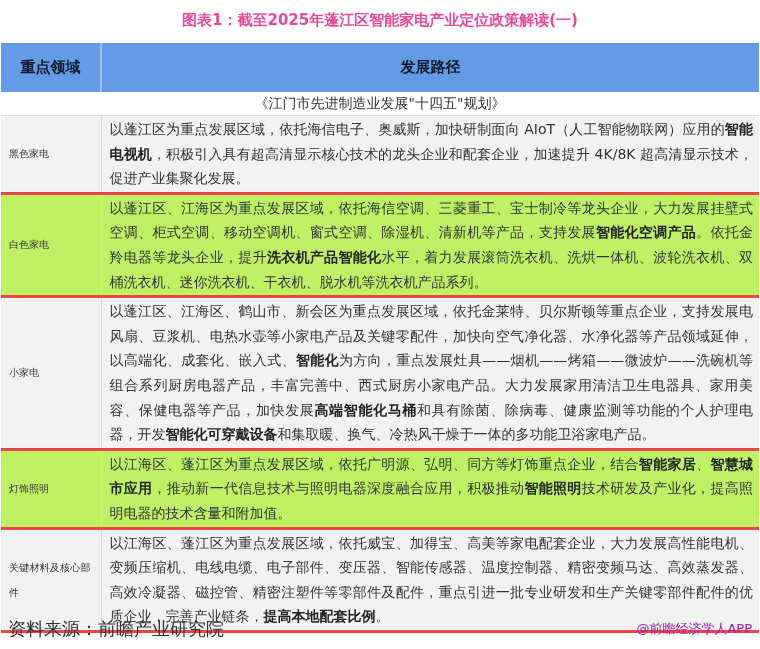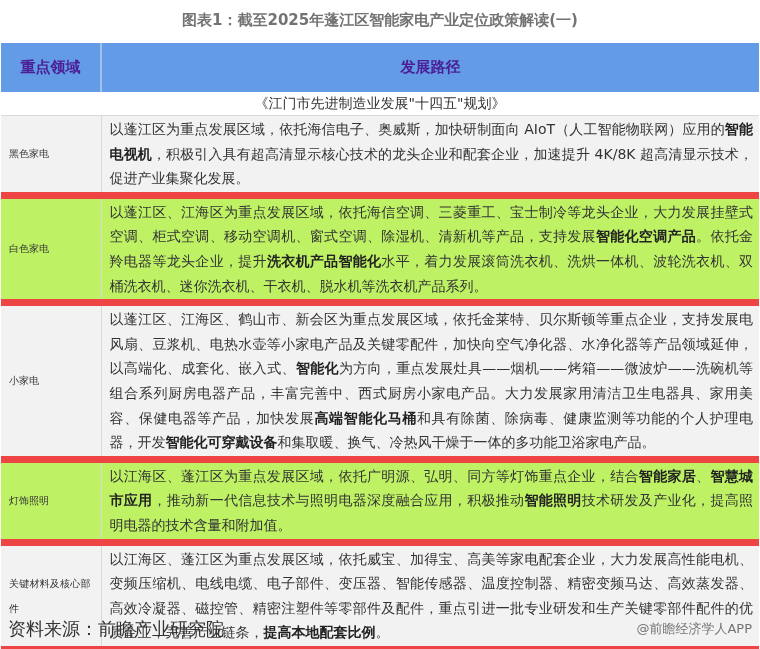--- a/index.html
+++ b/index.html
@@ -2,52 +2,52 @@
 <html><head>
   <meta charset="utf-8">
   <style>
     html, body { margin: 0; padding: 0; }
     body {
       width: 760px; height: 649px; background: #ffffff; position: relative; overflow: hidden;
       font-family: "DejaVu Sans", "Liberation Sans", sans-serif; color: #333333;
     }
     .title {
       position: absolute; top: 9px; left: 0; width: 760px; text-align: center;
-      font-size: 15px; font-weight: bold; line-height: 22px; color: #737373;
+      font-size: 15px; font-weight: bold; line-height: 22px; color: #ec4899;
     }
     table.policy {
       position: absolute; top: 43px; left: 1px; width: 758px;
       border-collapse: collapse; table-layout: fixed;
     }
     table.policy th {
-      background: #639be6; color: #4c1d95; font-weight: bold; font-size: 15px;
+      background: #639be6; color: #0f172a; font-weight: bold; font-size: 15px;
       height: 49px; padding: 0; text-align: center; vertical-align: middle;
     }
     table.policy th.col-field { border-right: 2px solid #9fc2ef; }
     tr.subtitle td {
       height: 23px; padding: 0; text-align: center; font-size: 14px; line-height: 23px;
       background: #ffffff; border-bottom: 1px solid #d9d9d9;
     }
-    tr.data-row td { border-bottom: 7px solid #ef4444; }
+    tr.data-row td { border-bottom: 3px solid #ef4444; }
     tr.data-row.gray td { background: #f2f2f2; }
     tr.data-row.white td { background: #bef264; }
     td.field {
       padding: 0 10px 0 8px; font-size: 10px; line-height: 25px; vertical-align: middle;
       border-right: 1px solid #d9d9d9; text-align: justify;
     }
     td.path {
       padding: 1px 6px 1px 8px; font-size: 14px; line-height: 24.6px; text-align: justify;
       vertical-align: top; color: #333333;
     }
     td.path b { font-weight: bold; color: #222222; }
     .footer-source {
       position: absolute; left: 8px; top: 620px; font-size: 18px; line-height: 18px; color: #333333;
     }
     .footer-credit {
-      position: absolute; right: 8px; top: 620px; font-size: 13px; line-height: 18px; color: #737373;
+      position: absolute; right: 8px; top: 620px; font-size: 13px; line-height: 18px; color: #a21caf;
     }
   </style>
 </head>
 <body>
 
 <div class="title">图表1：截至2025年蓬江区智能家电产业定位政策解读(一)</div>
 
 <table class="policy">
   <colgroup>
     <col style="width:100px">

